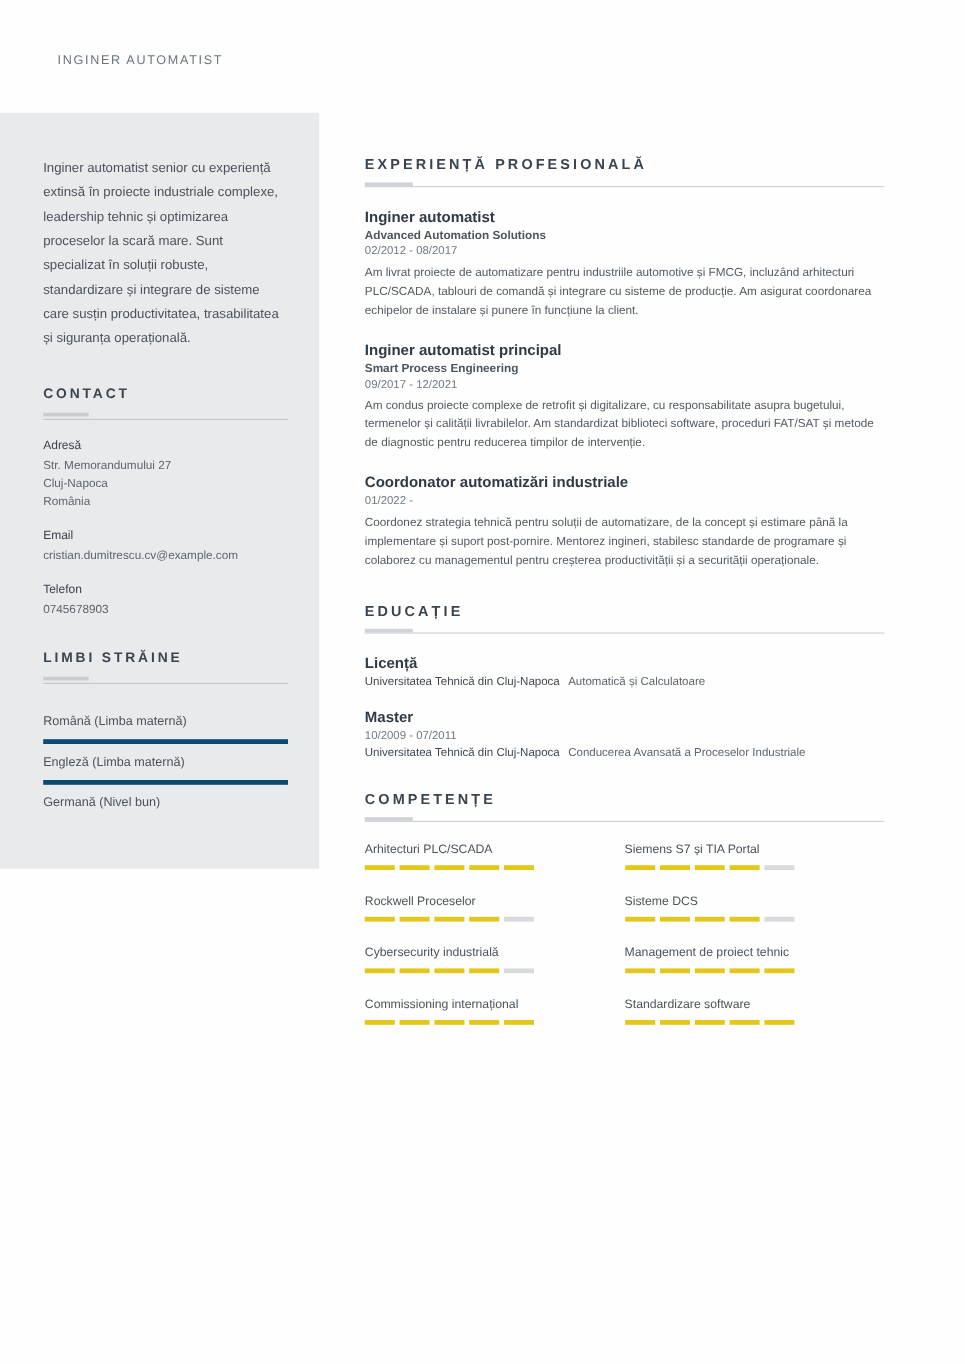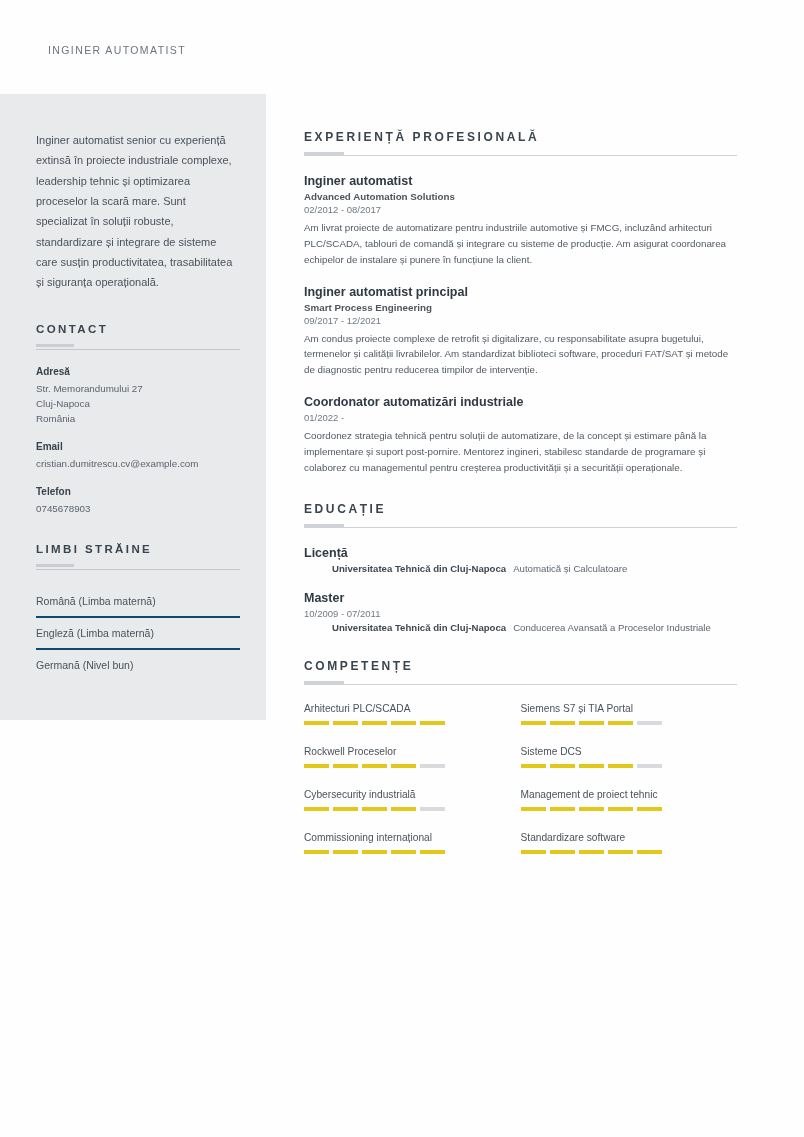--- a/index.html
+++ b/index.html
@@ -93,34 +93,34 @@
   .rule-wrap .thin {
     height: 1px;
     background: #c3c6ca;
     margin-top: 2px;
   }
   .contact-block {
     margin-bottom: 15px;
   }
   .contact-label {
     font-size: 10px;
-    font-weight: 700;
+    font-weight: 400;
     color: #39424b;
     margin-bottom: 4px;
   }
   .contact-value {
     font-size: 9.8px;
     line-height: 1.55;
     color: #5c646d;
   }
   .lang-item {
     font-size: 10.5px;
     color: #4a525b;
     padding: 9px 0;
-    border-bottom: 2px solid #0c4a6e;
+    border-bottom: 4px solid #0c4a6e;
   }
   .lang-item:last-child {
     border-bottom: none;
   }
   .lang-list {
     margin-top: 4px;
   }
 
   
   .sec-heading {
@@ -169,23 +169,22 @@
     line-height: 1.62;
     color: #525a63;
     margin: 0;
   }
   .edu-line {
     font-size: 9.6px;
     color: #4c555e;
     margin: 0;
   }
   .edu-line .uni {
-    font-weight: 700;
+    font-weight: 400;
     color: #3f4851;
-    margin-left: 28px;
   }
   .edu-line .field {
     color: #5e666f;
     margin-left: 7px;
   }
   .edu-dates {
     font-size: 9.5px;
     color: #707a84;
     margin: 0 0 3px 0;
   }

